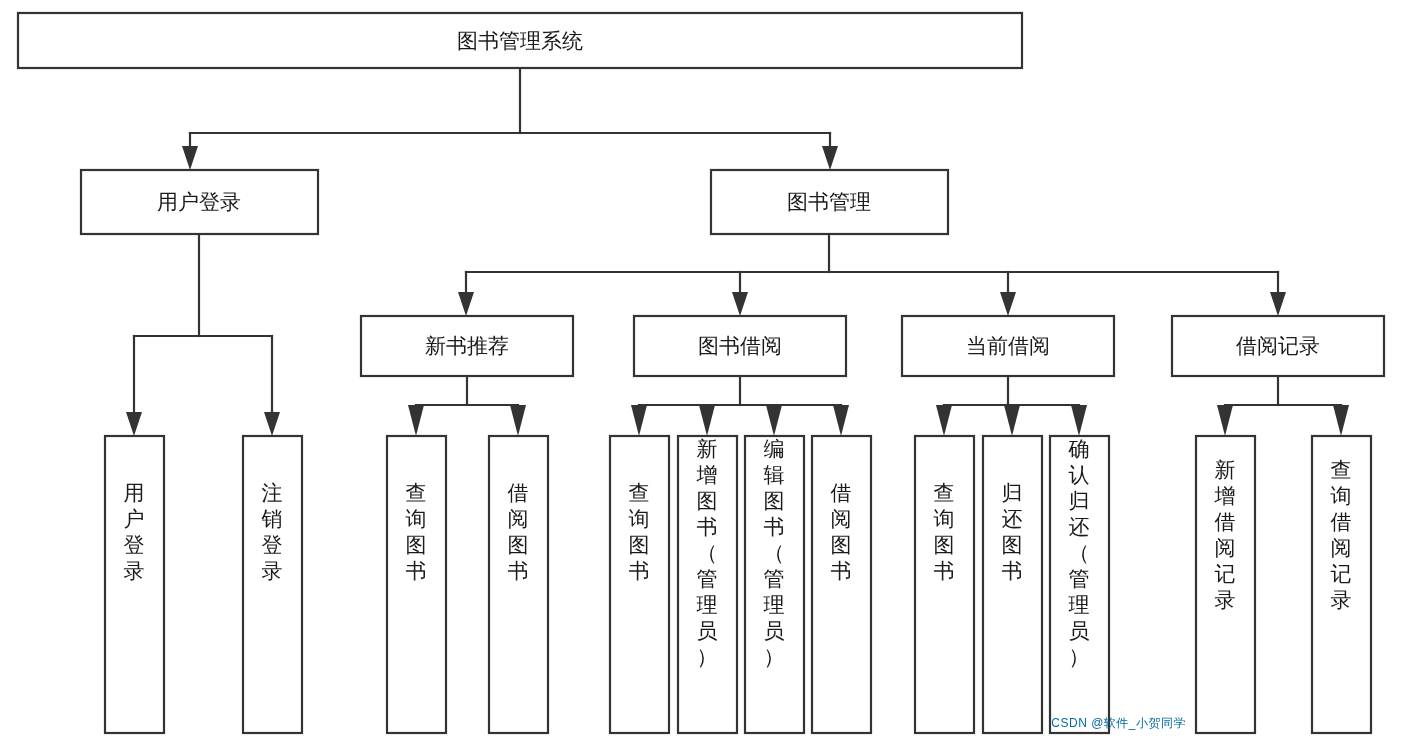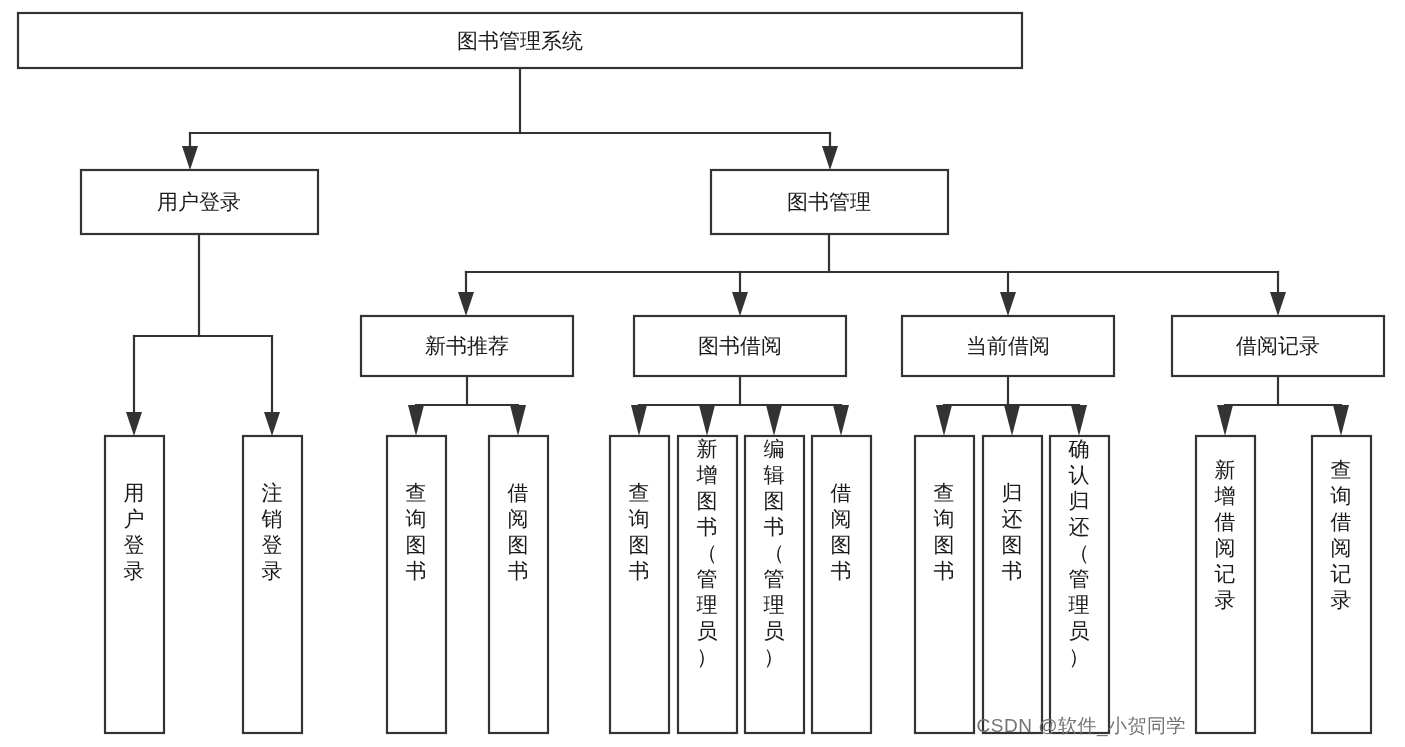--- a/index.html
+++ b/index.html
@@ -49,24 +49,24 @@
   }
   .node-label-v {
     font-family: "Liberation Sans", "DejaVu Sans", sans-serif;
     font-size: 21px;
     fill: #1a1a1a;
     text-anchor: middle;
   }
   .watermark {
     position: absolute;
     right: 10px;
-    bottom: 8px;
-    font-family: "Liberation Sans", "DejaVu Sans", sans-serif;
-    font-size: 19px;
-    color: #737373;
+    bottom: 15px;
+    font-family: "Liberation Sans", "DejaVu Sans", sans-serif;
+    font-size: 12px;
+    color: #0369a1;
     white-space: nowrap;
     letter-spacing: 0.5px;
     user-select: none;
   }
 </style>
 </head>
 <body>
 
 <div id="diagram-root">
 

